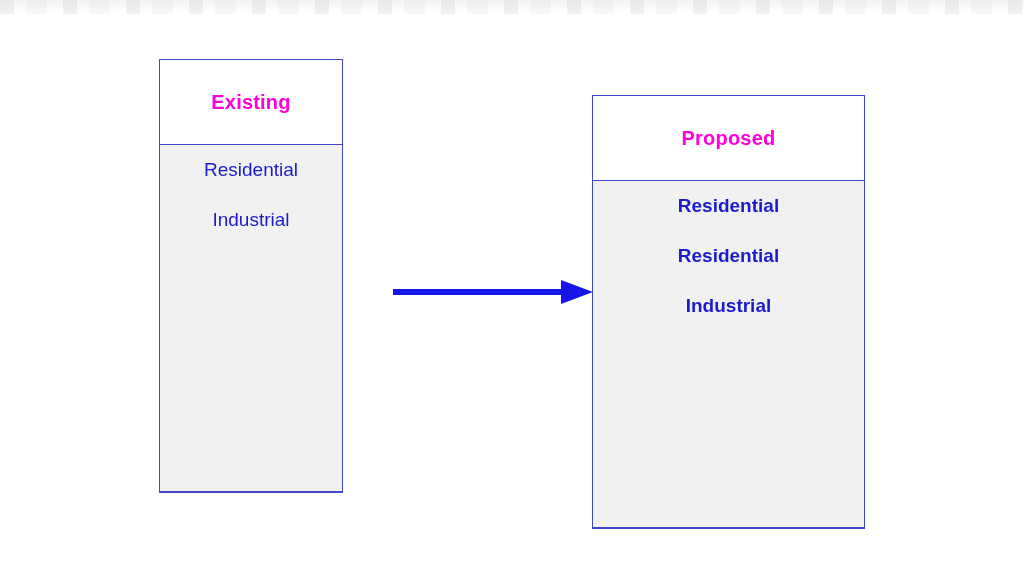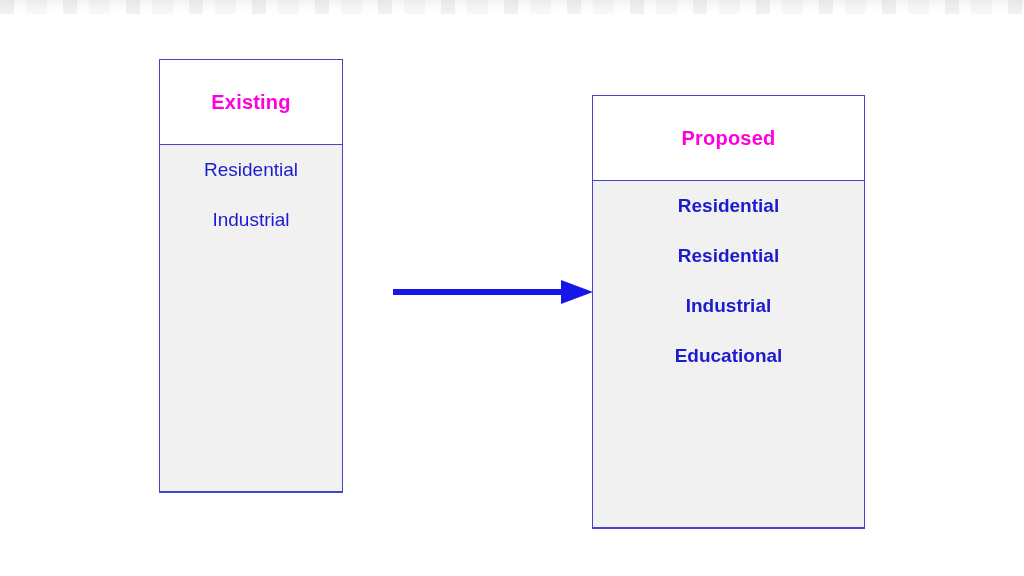--- a/index.html
+++ b/index.html
@@ -105,17 +105,16 @@
   </svg>
 
   <div class="flowbox proposed">
     <div class="flowbox-header">
       <span class="flowbox-title">Proposed</span>
     </div>
     <div class="flowbox-body">
       <div class="flowbox-item">Residential</div>
       <div class="flowbox-item">Residential</div>
       <div class="flowbox-item">Industrial</div>
-      <div class="flowbox-item">Educational</div>
     </div>
   </div>
 
 </div>
 
 </body></html>

